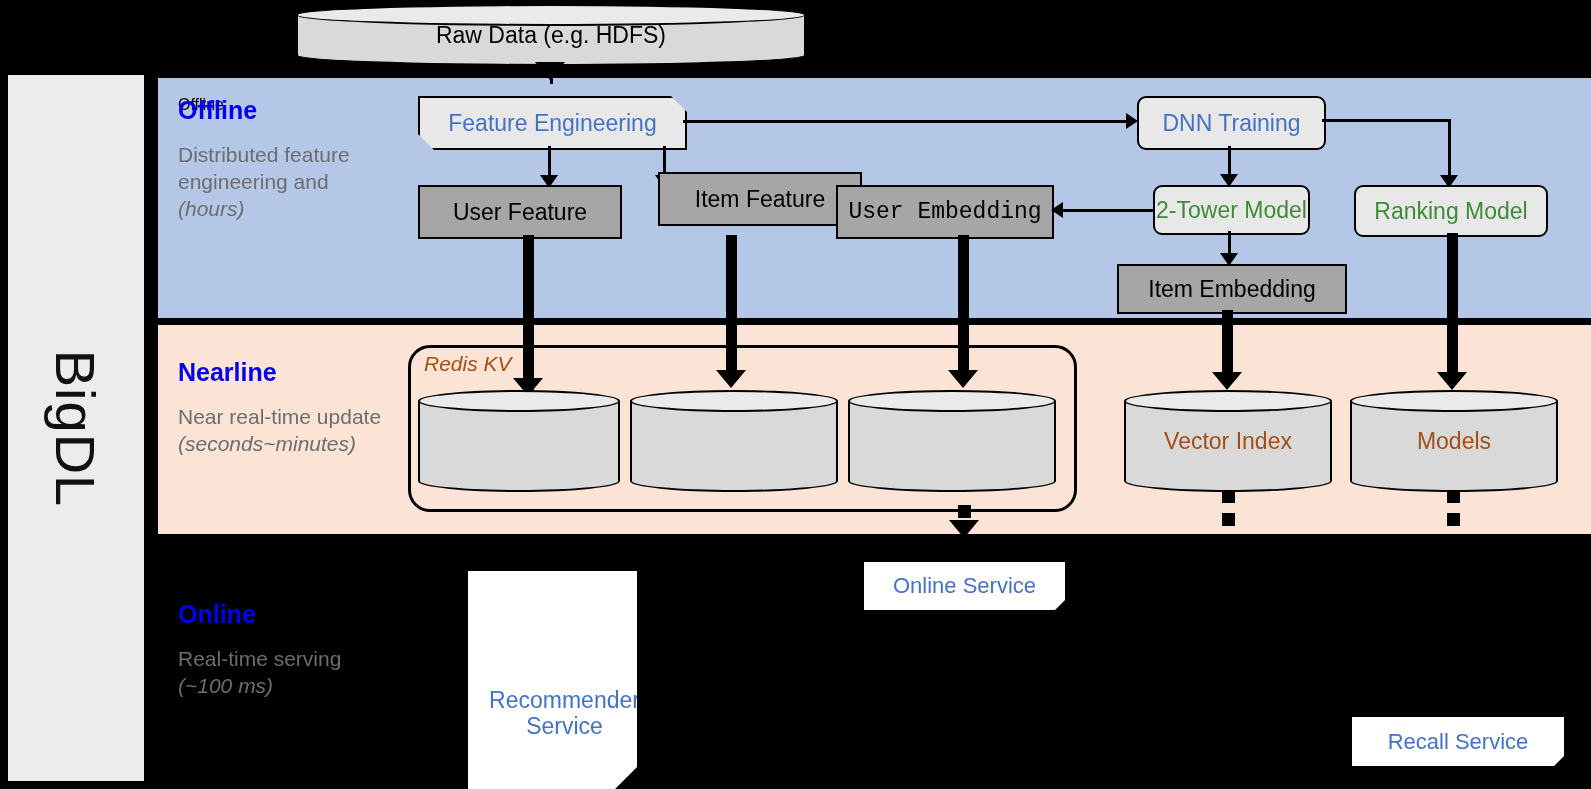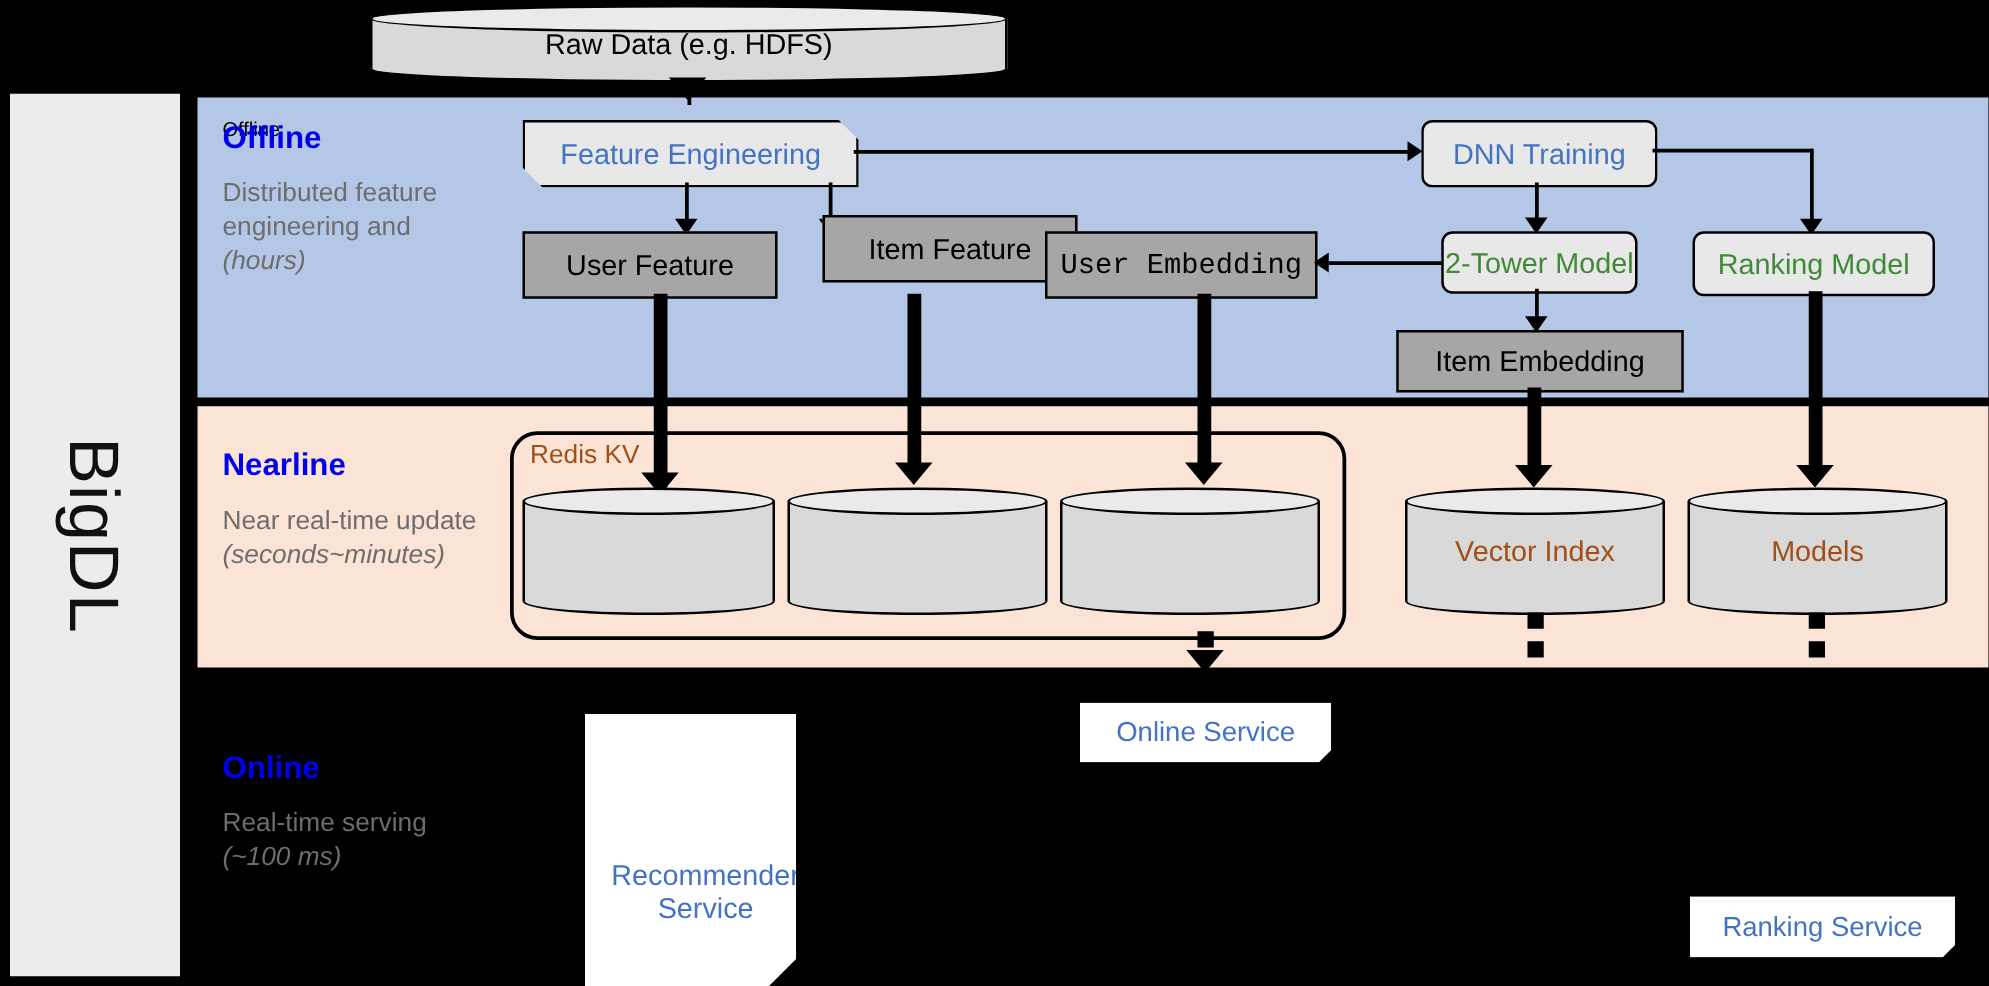--- a/index.html
+++ b/index.html
@@ -82,21 +82,21 @@
     display:flex;align-items:center;justify-content:center;
     font-size:23px;z-index:3;
   }
 
   
   #redis-box{
     left:408px;top:345px;width:663px;height:161px;
     border:3px solid #000;border-radius:22px;background:transparent;
   }
   #redis-label{
-    left:424px;top:352px;font-size:21px;color:#a34e16;z-index:4;
+    left:424px;top:352px;font-size:21px;color:#a34e16;z-index:4;font-style:italic;
   }
 
   
   .doc{
     background:#fff;
     clip-path:polygon(0 0, 100% 0, 100% calc(100% - 22px), calc(100% - 22px) 100%, 0 100%);
   }
   .doc-fold{
     position:absolute;right:0;bottom:0;width:22px;height:22px;
     background:#bfbfbf;
@@ -292,17 +292,17 @@
     <div class="doc-fold"></div>
   </div>
 
   <div class="abs doc-sm" style="left:864px;top:562px;width:201px;height:48px;">
     <div class="lbl blue-t" style="font-size:22px;">Online Service</div>
     <div class="doc-fold-sm"></div>
   </div>
 
 
   <div class="abs doc-sm" style="left:1352px;top:717px;width:212px;height:49px;">
-    <div class="lbl blue-t" style="font-size:22px;">Ranking Service</div>
+    <div class="lbl blue-t" style="font-size:22px;">Recall Service</div>
     <div class="doc-fold-sm"></div>
   </div>
 
 </div>
 
 </body></html>

